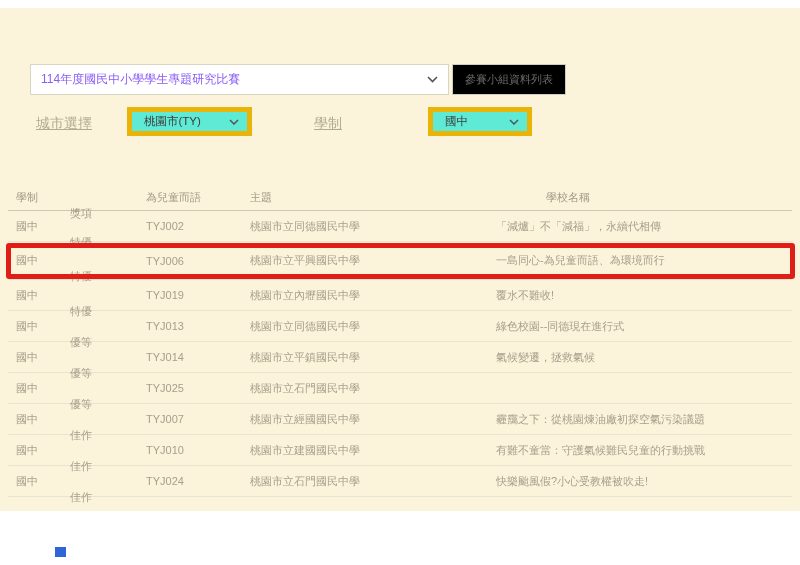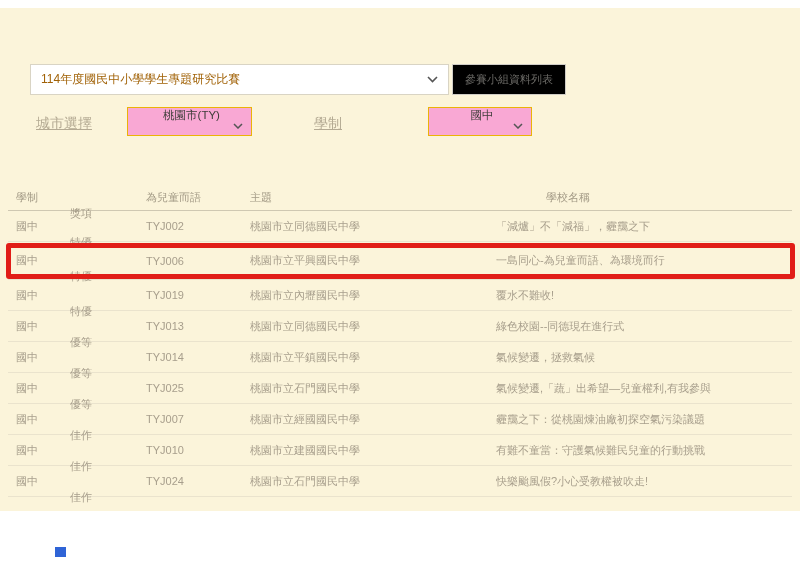--- a/index.html
+++ b/index.html
@@ -17,21 +17,21 @@
     background: var(--panel-bg, #fbf4da);
   }
   
   .main-select {
     position: absolute; left: 30px; top: 64px;
     width: 419px; height: 31px;
     background: #ffffff;
     border: 1px solid #d9d4c4;
     display: flex; align-items: center;
     padding: 0 10px;
-    font-size: 12px; color: #a16207;
+    font-size: 12px; color: #8b5cf6;
     cursor: default;
     gap: 14px;
   }
   .main-select .sel-text { flex: 1; white-space: nowrap; overflow: hidden; }
   .list-button {
     position: absolute; left: 452px; top: 64px;
     width: 114px; height: 31px;
     background: #000000;
     border: 1px solid #cfccc6;
     display: flex; align-items: center; justify-content: center;
@@ -40,25 +40,25 @@
   }
   .filter-label {
     position: absolute;
     font-size: 14px; color: #b4aa93; text-decoration: underline;
   }
   .lbl-city { left: 36px; top: 115px; }
   .lbl-level { left: 314px; top: 115px; }
   .small-select {
     position: absolute; top: 107px;
     height: 29px;
-    background: #f9a8d4;
-    border: 1px solid #eab308;
+    background: #5eead4;
+    border: 5px solid #eab308;
     display: flex; align-items: center;
     padding: 0 8px 0 12px;
-    font-size: 11.5px; color: #3e3d39; flex-direction: column;
+    font-size: 11.5px; color: #3e3d39;
   }
   .sel-city { left: 127px; width: 125px; }
   .sel-level { left: 428px; width: 104px; }
   .chev { margin-left: auto; display: flex; align-items: center; padding-left: 8px; }
   
   .table {
     position: absolute; left: 8px; top: 185px;
     width: 784px;
     font-size: 11px; color: #a79e8c;
   }
@@ -138,21 +138,21 @@
     <div class="cell c3">為兒童而語</div>
     <div class="cell c5">主題</div>
     <div class="cell c4">學校名稱</div>
   </div>
   <div>
       <div class="trow">
         <div class="cell c1">國中</div>
         <div class="cell c2">特優</div>
         <div class="cell c3">TYJ002</div>
         <div class="cell c4">桃園市立同德國民中學</div>
-        <div class="cell c5">「減爐」不「減福」，霾靄之下</div>
+        <div class="cell c5">「減爐」不「減福」，永續代相傳</div>
       </div>
       <div class="trow hl">
         <div class="cell c1">國中</div>
         <div class="cell c2">特優</div>
         <div class="cell c3">TYJ006</div>
         <div class="cell c4">桃園市立平興國民中學</div>
         <div class="cell c5">一島同心-為兒童而語、為環境而行</div>
         <div class="red-box"></div>
       </div>
       <div class="trow">
@@ -174,21 +174,20 @@
         <div class="cell c2">優等</div>
         <div class="cell c3">TYJ014</div>
         <div class="cell c4">桃園市立平鎮國民中學</div>
         <div class="cell c5">氣候變遷，拯救氣候</div>
       </div>
       <div class="trow">
         <div class="cell c1">國中</div>
         <div class="cell c2">優等</div>
         <div class="cell c3">TYJ025</div>
         <div class="cell c4">桃園市立石門國民中學</div>
-        <div class="cell c5">氣候變遷,「蔬」出希望—兒童權利,有我參與</div>
       </div>
       <div class="trow">
         <div class="cell c1">國中</div>
         <div class="cell c2">佳作</div>
         <div class="cell c3">TYJ007</div>
         <div class="cell c4">桃園市立經國國民中學</div>
         <div class="cell c5">霾靄之下：從桃園煉油廠初探空氣污染議題</div>
       </div>
       <div class="trow">
         <div class="cell c1">國中</div>

